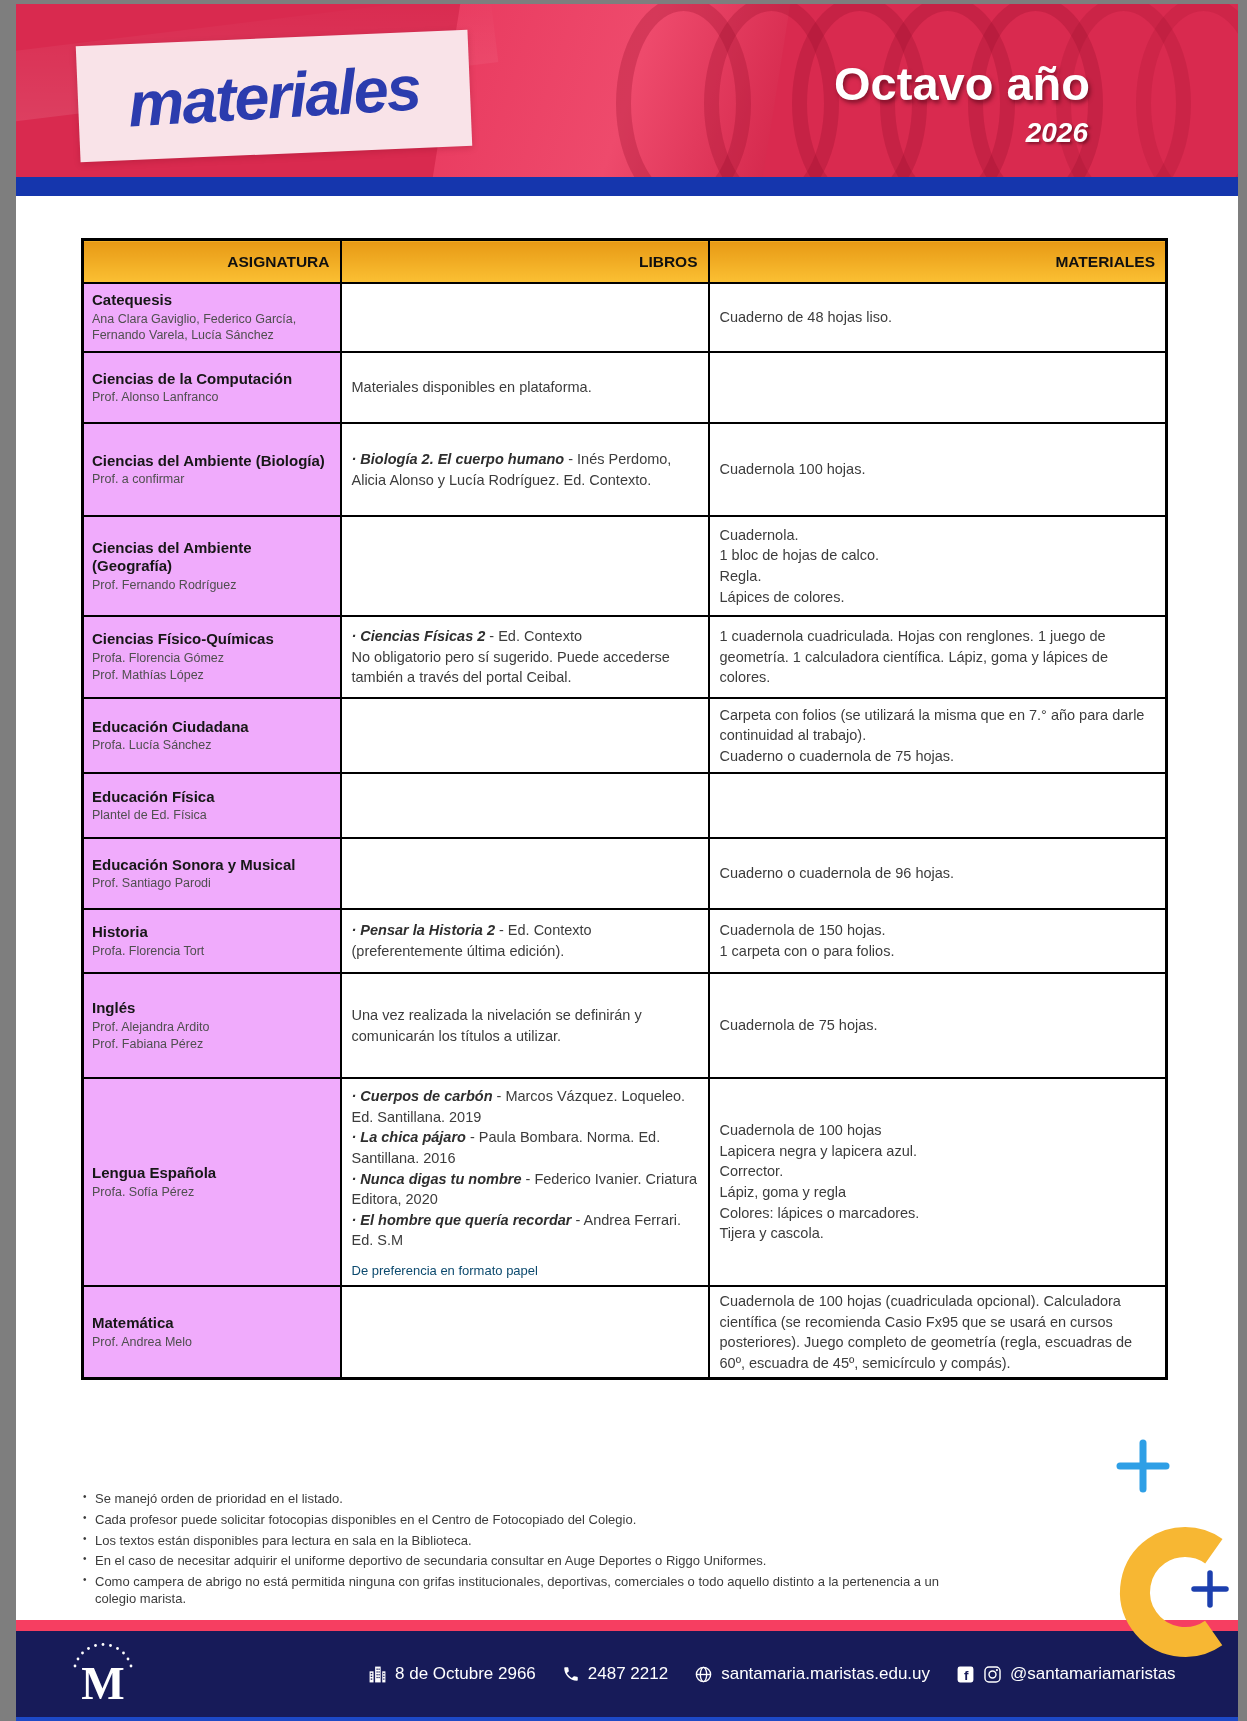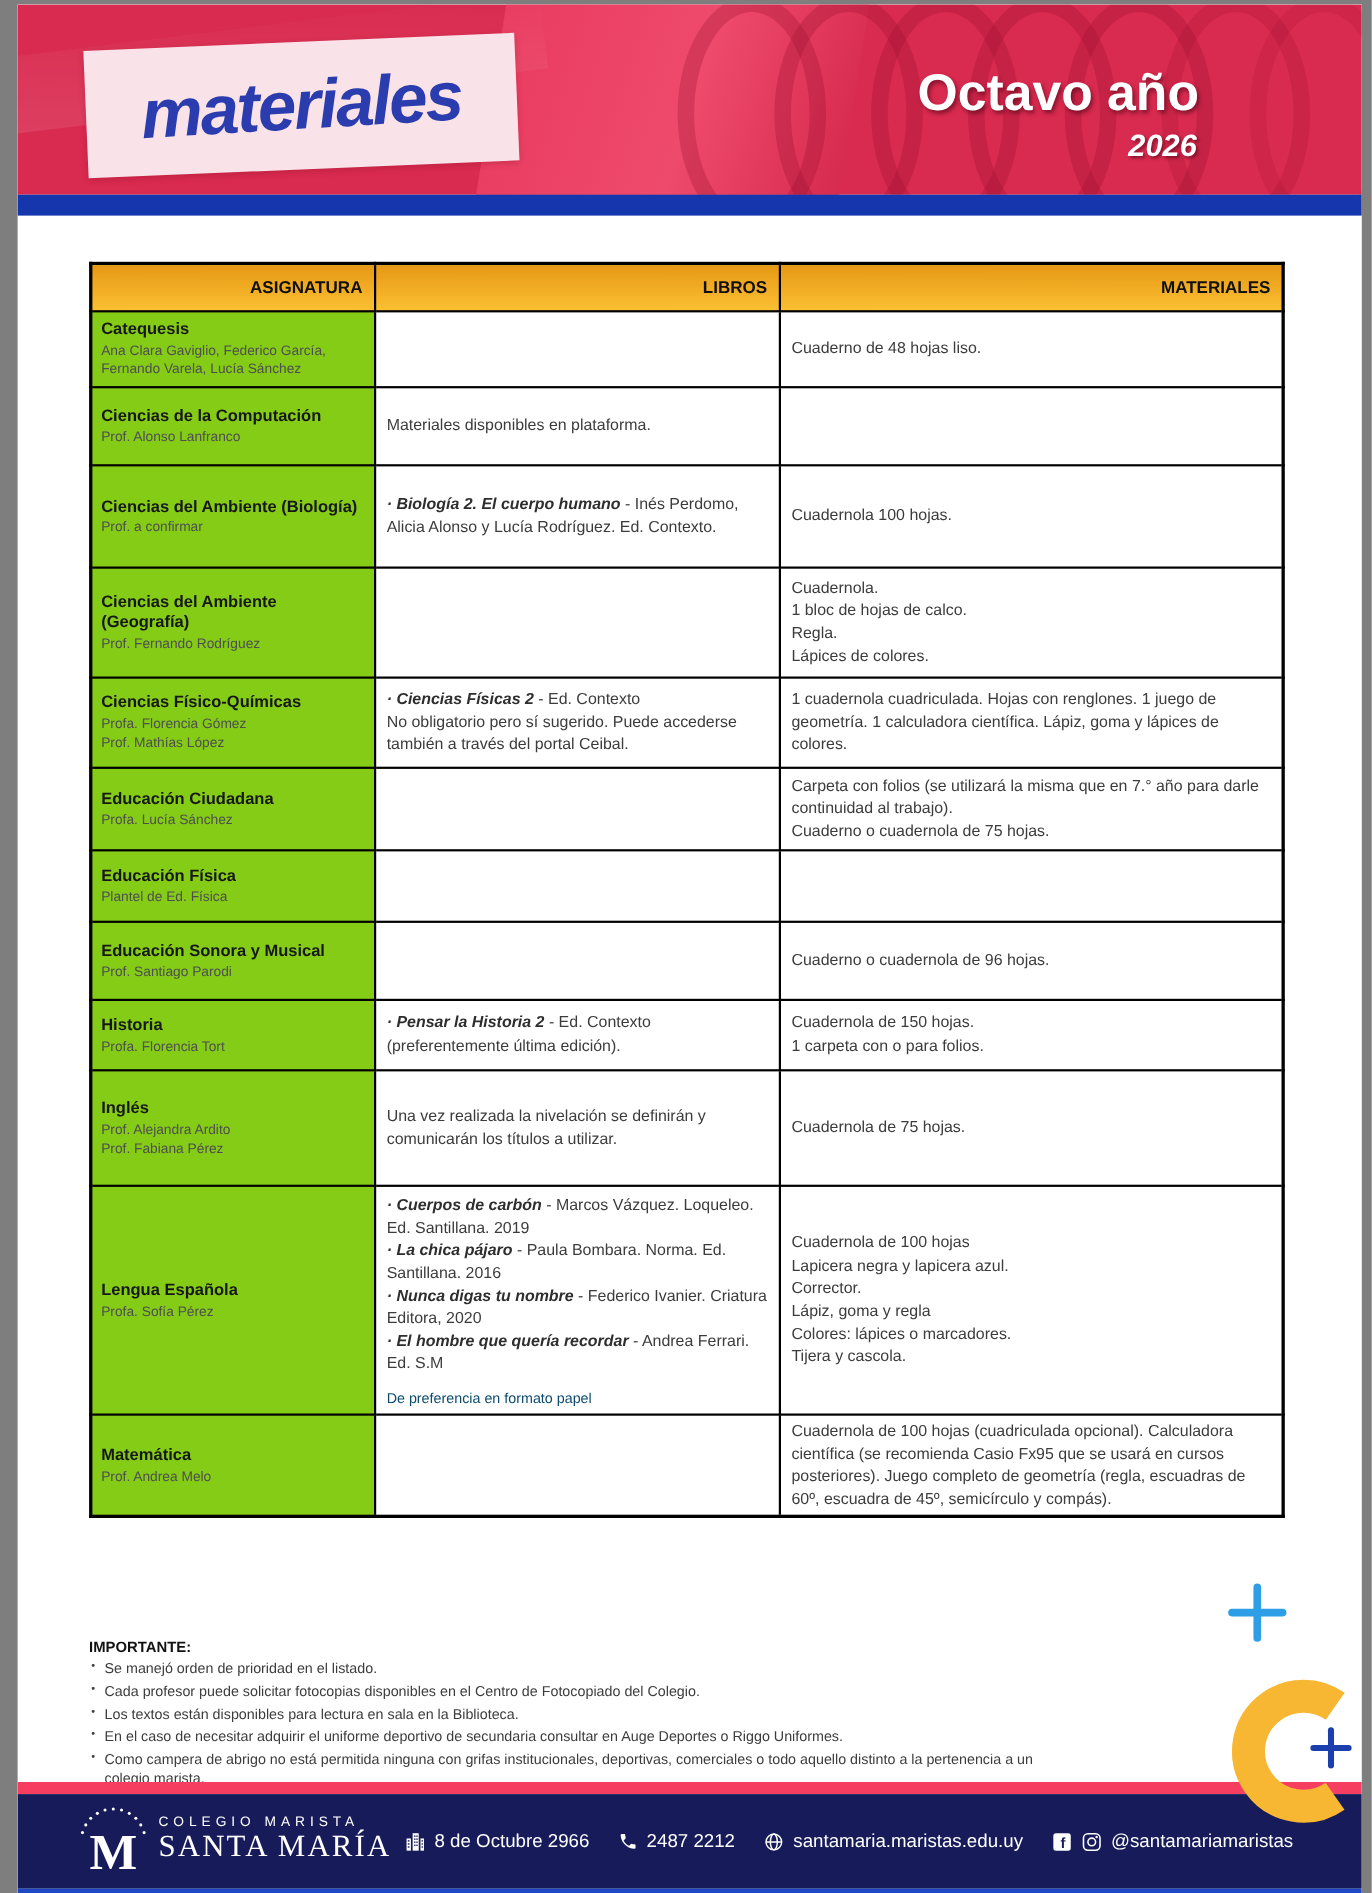--- a/index.html
+++ b/index.html
@@ -56,21 +56,21 @@
   .mtable{
     position:absolute;left:65px;top:234px;border-collapse:collapse;
     table-layout:fixed;width:1084px;border:3px solid #000;
   }
   .mtable th,.mtable td{border:2px solid #000;vertical-align:middle;padding:4px 10px;}
   .mtable col.c1{width:258px}.mtable col.c2{width:368px}.mtable col.c3{width:458px}
   .mtable thead th{
     height:33px;background:linear-gradient(#e79915,#fbc033);
     font-size:15.5px;font-weight:bold;color:#101010;text-align:right;padding-left:8px;
   }
-  .mtable td.subj{background:#84cc16;padding-left:8px;}
+  .mtable td.subj{background:#f0abfc;padding-left:8px;}
   .subject{font-size:15px;font-weight:bold;color:#171717;line-height:1.25;}
   .prof{font-size:12.5px;color:#4f4f4f;line-height:1.3;margin-top:1px;}
   .book-line,.libros-text{font-size:14.5px;color:#3c3c3c;line-height:1.42;}
   .book-title{font-weight:bold;font-style:italic;color:#2e2e2e;}
   .book-note{font-size:13px;color:#0c4a6e;margin-top:12px;}
   .mat-line{font-size:14.5px;color:#3c3c3c;line-height:1.42;}
   tbody tr:nth-child(1){height:69px}
   tbody tr:nth-child(2){height:71px}
   tbody tr:nth-child(3){height:93px}
   tbody tr:nth-child(4){height:100px}
@@ -311,21 +311,20 @@
       </td>
       <td></td>
       <td>
             <div class="mat-line">Cuadernola de 100 hojas (cuadriculada opcional). Calculadora científica (se recomienda Casio Fx95 que se usará en cursos posteriores). Juego completo de geometría (regla, escuadras de 60º, escuadra de 45º, semicírculo y compás).</div>
           </td>
     </tr>
       </tbody>
   </table>
 
   <div class="notes">
-    <div class="notes-heading">IMPORTANTE:</div>
     <div id="notes-list">
         <div class="note-item">Se manejó orden de prioridad en el listado.</div>
         <div class="note-item">Cada profesor puede solicitar fotocopias disponibles en el Centro de Fotocopiado del Colegio.</div>
         <div class="note-item">Los textos están disponibles para lectura en sala en la Biblioteca.</div>
         <div class="note-item">En el caso de necesitar adquirir el uniforme deportivo de secundaria consultar en Auge Deportes o Riggo Uniformes.</div>
         <div class="note-item">Como campera de abrigo no está permitida ninguna con grifas institucionales, deportivas, comerciales o todo aquello distinto a la pertenencia a un colegio marista.</div>
       </div>
   </div>
 
   <svg class="deco" style="left:1097px;top:1432px" width="60" height="60" viewBox="0 0 60 60">
@@ -352,24 +351,20 @@
             <circle cx="23.5" cy="6.5" r="1.4"></circle>
             <circle cx="31" cy="5.5" r="1.4"></circle>
           <circle cx="38.5" cy="6.5" r="1.4"></circle>
             <circle cx="45.5" cy="9.5" r="1.4"></circle>
             <circle cx="51.5" cy="14" r="1.4"></circle>
           <circle cx="56" cy="20" r="1.4"></circle>
             <circle cx="59" cy="27" r="1.4"></circle>
           <text x="31" y="60" text-anchor="middle" font-family="Liberation Serif, serif" font-size="46" font-weight="bold">M</text>
         </g>
       </svg>
-      <div class="org">
-        <div class="org-small">COLEGIO MARISTA</div>
-        <div class="org-name">SANTA MARÍA</div>
-      </div>
     </div>
     <div class="contact">
       <div class="item">
         <svg width="19" height="19" viewBox="0 0 24 24">
           <g fill="#ffffff">
             <rect x="2" y="8" width="5" height="14"></rect>
               <rect x="9" y="2" width="7" height="20"></rect>
               <rect x="18" y="8" width="4" height="14"></rect>
           </g>
           <g fill="#171b59">

